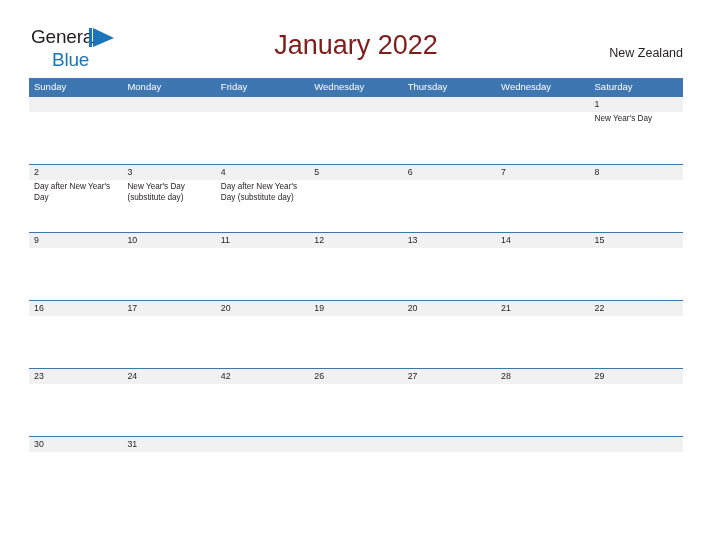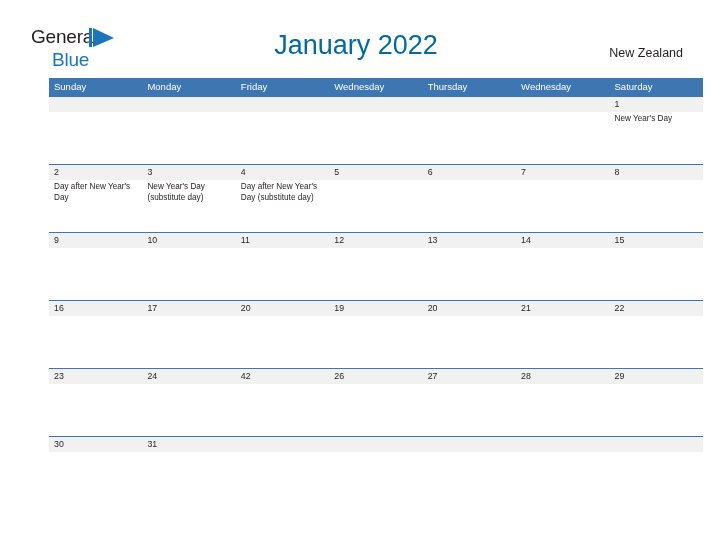--- a/index.html
+++ b/index.html
@@ -58,21 +58,21 @@
     font-family: "Liberation Sans", sans-serif;
   }
 
   .calendar-title {
     position: absolute;
     left: 0;
     top: 30px;
     width: 712px;
     text-align: center;
     font-size: 27px;
-    color: #0369a1;
+    color: #7f1d1d;
     font-weight: normal;
     line-height: 30px;
     letter-spacing: 0px;
     font-family: "Liberation Sans", sans-serif;
   }
 
   .region-label {
     position: absolute;
     right: 29px;
     top: 46px;
@@ -81,21 +81,20 @@
     line-height: 14px;
     font-family: "Liberation Sans", sans-serif;
   }
 
   
   .calendar {
     position: absolute;
     left: 29px;
     top: 78px;
     width: 654px;
-    margin-left: 20px;
   }
 
   .weekday-header {
     display: flex;
     width: 654px;
     height: 18px;
     background: #3d76b0;
   }
   .weekday-cell {
     width: 93.43px;

